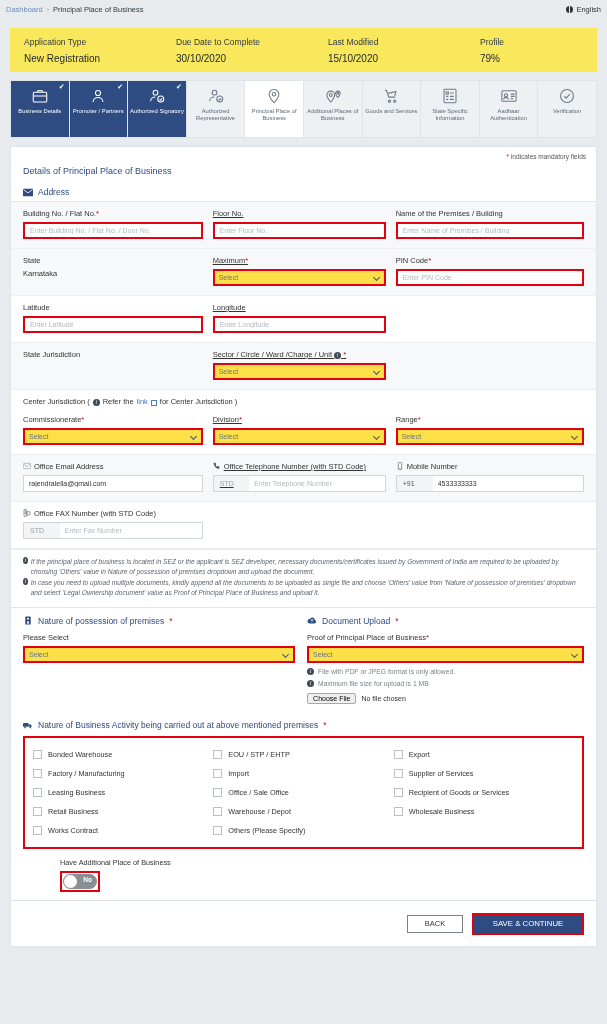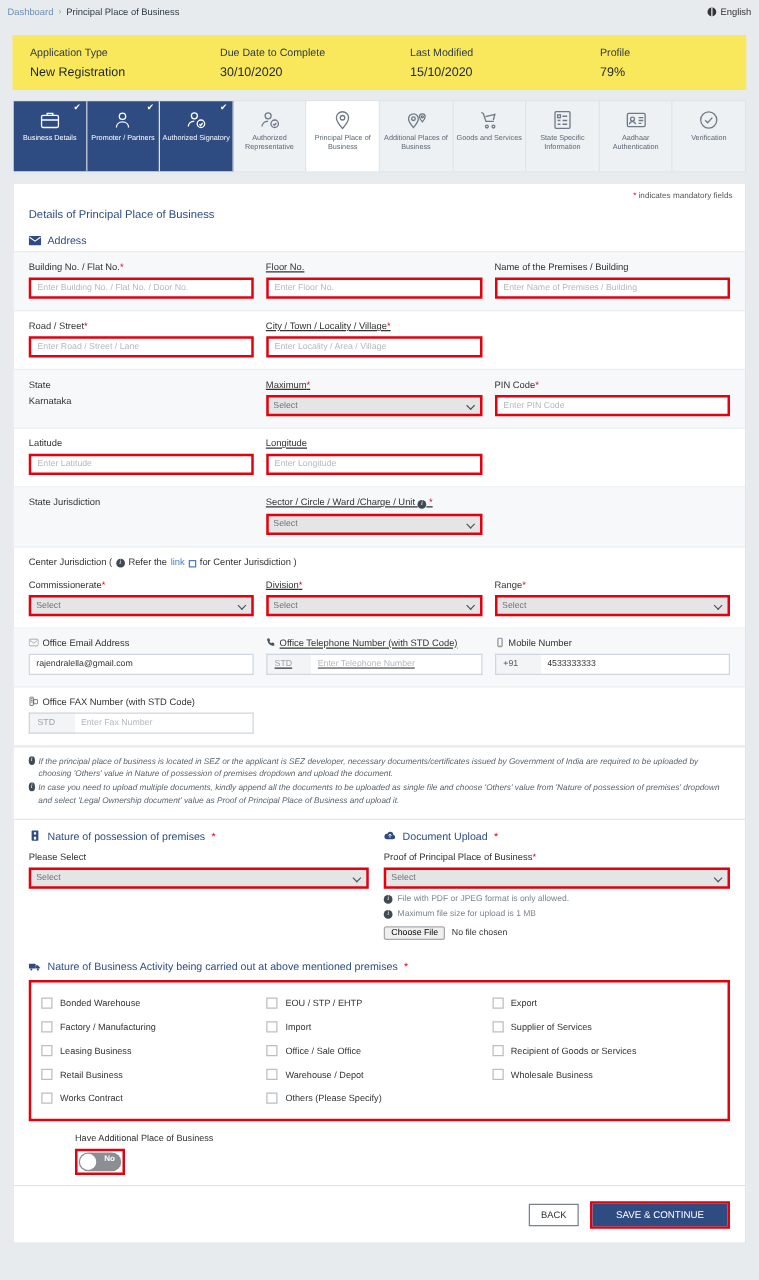--- a/index.html
+++ b/index.html
@@ -108,21 +108,21 @@
     border: 1px solid #cfd6dd; background: #fff;
     font-family: "Liberation Sans", sans-serif;
     font-size: 7px; color: #333;
     padding: 0 5px;
   }
   .inp::placeholder { color: #b3b9bf; }
   .inp.err { border: 2px solid #e3000f; }
 
   .sel {
     width: 100%; height: 17px;
-    border: 1px solid #cfd6dd; background: #e5e5e5;
+    border: 1px solid #cfd6dd; background: #fde047;
     font-family: "Liberation Sans", sans-serif;
     font-size: 7px; color: #6a737c;
     padding: 0 4px; appearance: none;
   }
   .sel.err { border: 2px solid #e3000f; }
   .selwrap { position: relative; }
   .selwrap::after {
     content: ""; position: absolute; right: 7px; top: 6px;
     width: 4px; height: 4px;
     border-right: 1.2px solid #4a545e;
@@ -224,21 +224,21 @@
     font-size: 6.5px; color: #fff; font-weight: bold;
   }
 
   .footer {
     margin: 0 10px; background: #fff;
     border: 1px solid #dfe4e9; border-top: none;
     height: 46px; display: flex; align-items: center;
     justify-content: flex-end; padding-right: 12px; gap: 9px;
   }
   .btn-back {
-    width: 40px; height: 18px; border: 1px solid #7a838c;
+    width: 56px; height: 18px; border: 1px solid #7a838c;
     background: #fff; color: #333; font-size: 7.5px;
     display: flex; align-items: center; justify-content: center;
     font-family: "Liberation Sans", sans-serif;
   }
   .btn-save-wrap { border: 2px solid #e3000f; padding: 0; }
   .btn-save {
     width: 108px; height: 18px; background: #2e4b82;
     color: #fff; font-size: 7.8px; border: none;
     display: flex; align-items: center; justify-content: center;
     font-family: "Liberation Sans", sans-serif;
@@ -422,31 +422,20 @@
     <div class="fld c2">
       <label class="flabel">Floor No.</label>
       <input class="inp err" placeholder="Enter Floor No." style="">
     </div>
     <div class="fld c3">
       <label class="flabel">Name of the Premises / Building</label>
       <input class="inp err" placeholder="Enter Name of Premises / Building" style="">
     </div>
   </div>
 
-  <div class="row">
-    <div class="fld c1">
-      <label class="flabel"><span>Road / Street</span><span class="req">*</span></label>
-      <input class="inp err" placeholder="Enter Road / Street / Lane" style="">
-    </div>
-    <div class="fld c2">
-      <label class="flabel"><span>City / Town / Locality / Village</span><span class="req">*</span></label>
-      <input class="inp err" placeholder="Enter Locality / Area / Village" style="">
-    </div>
-    <div class="fld c3"></div>
-  </div>
 
   <div class="row alt">
     <div class="fld c1">
       <label class="flabel">State</label>
       <span class="fstatic">Karnataka</span>
     </div>
     <div class="fld c2">
       <label class="flabel"><span>Maximum</span><span class="req">*</span></label>
       <div class="selwrap">
         <select class="sel err"><option>Select</option></select>

